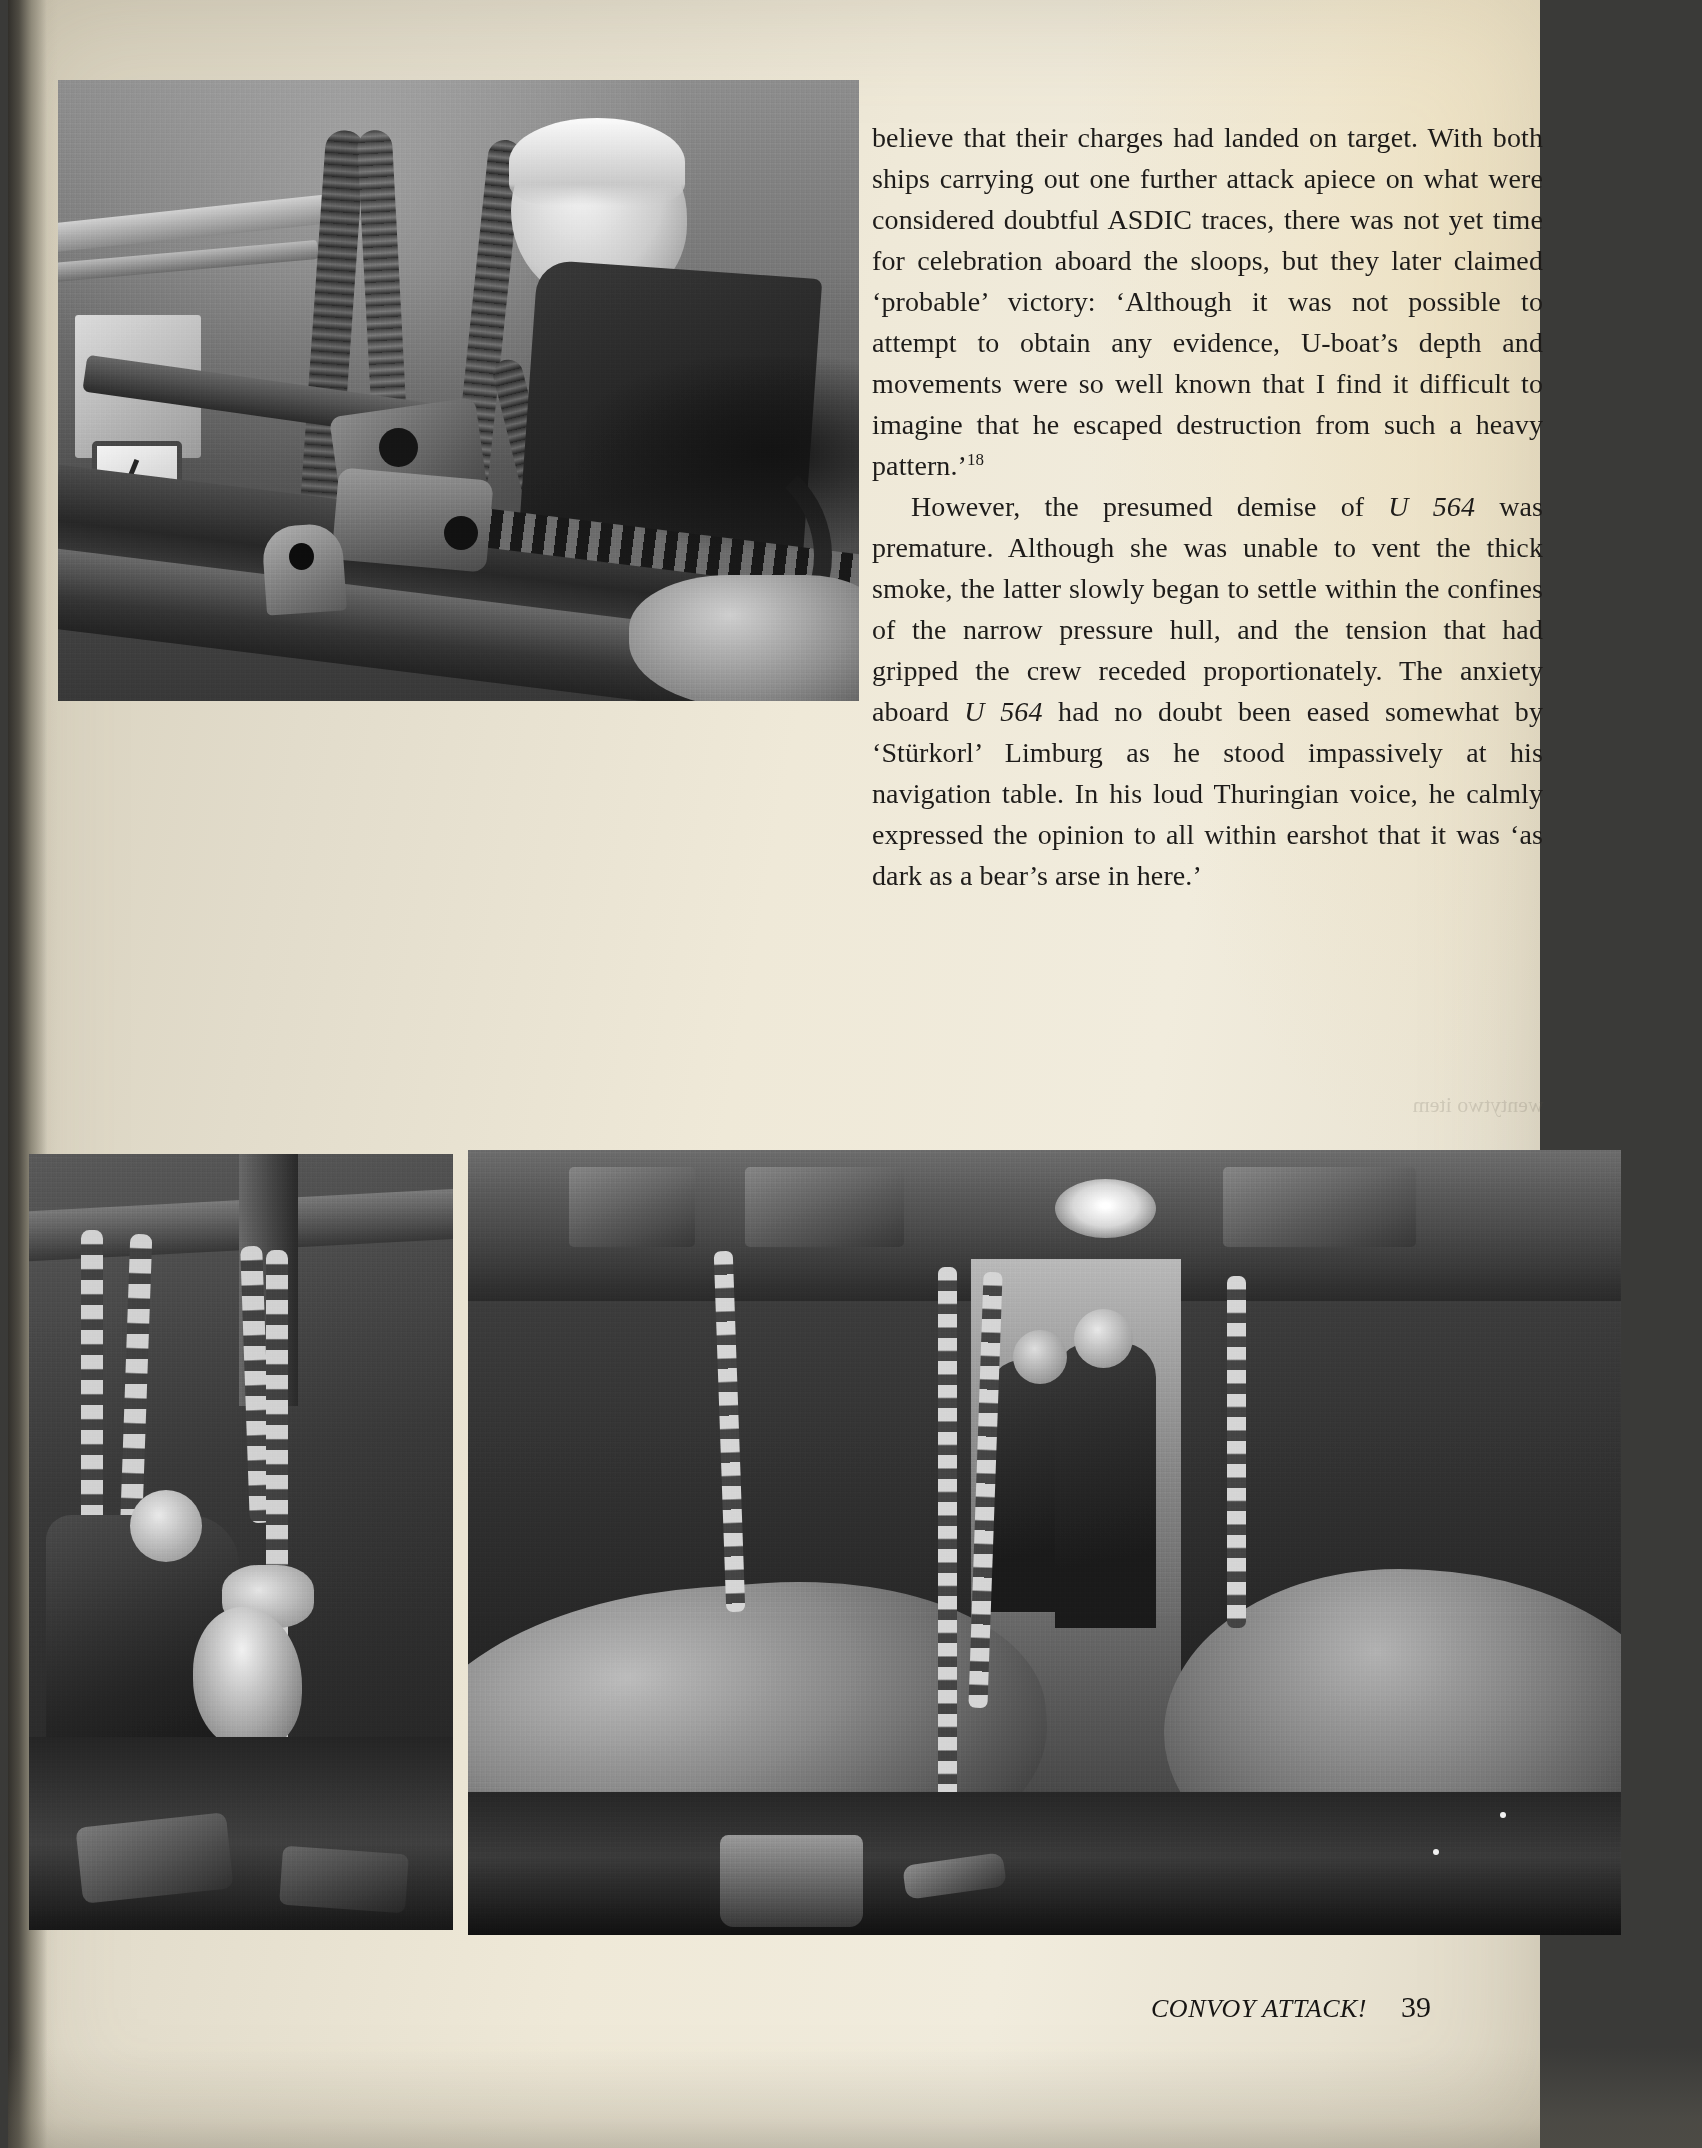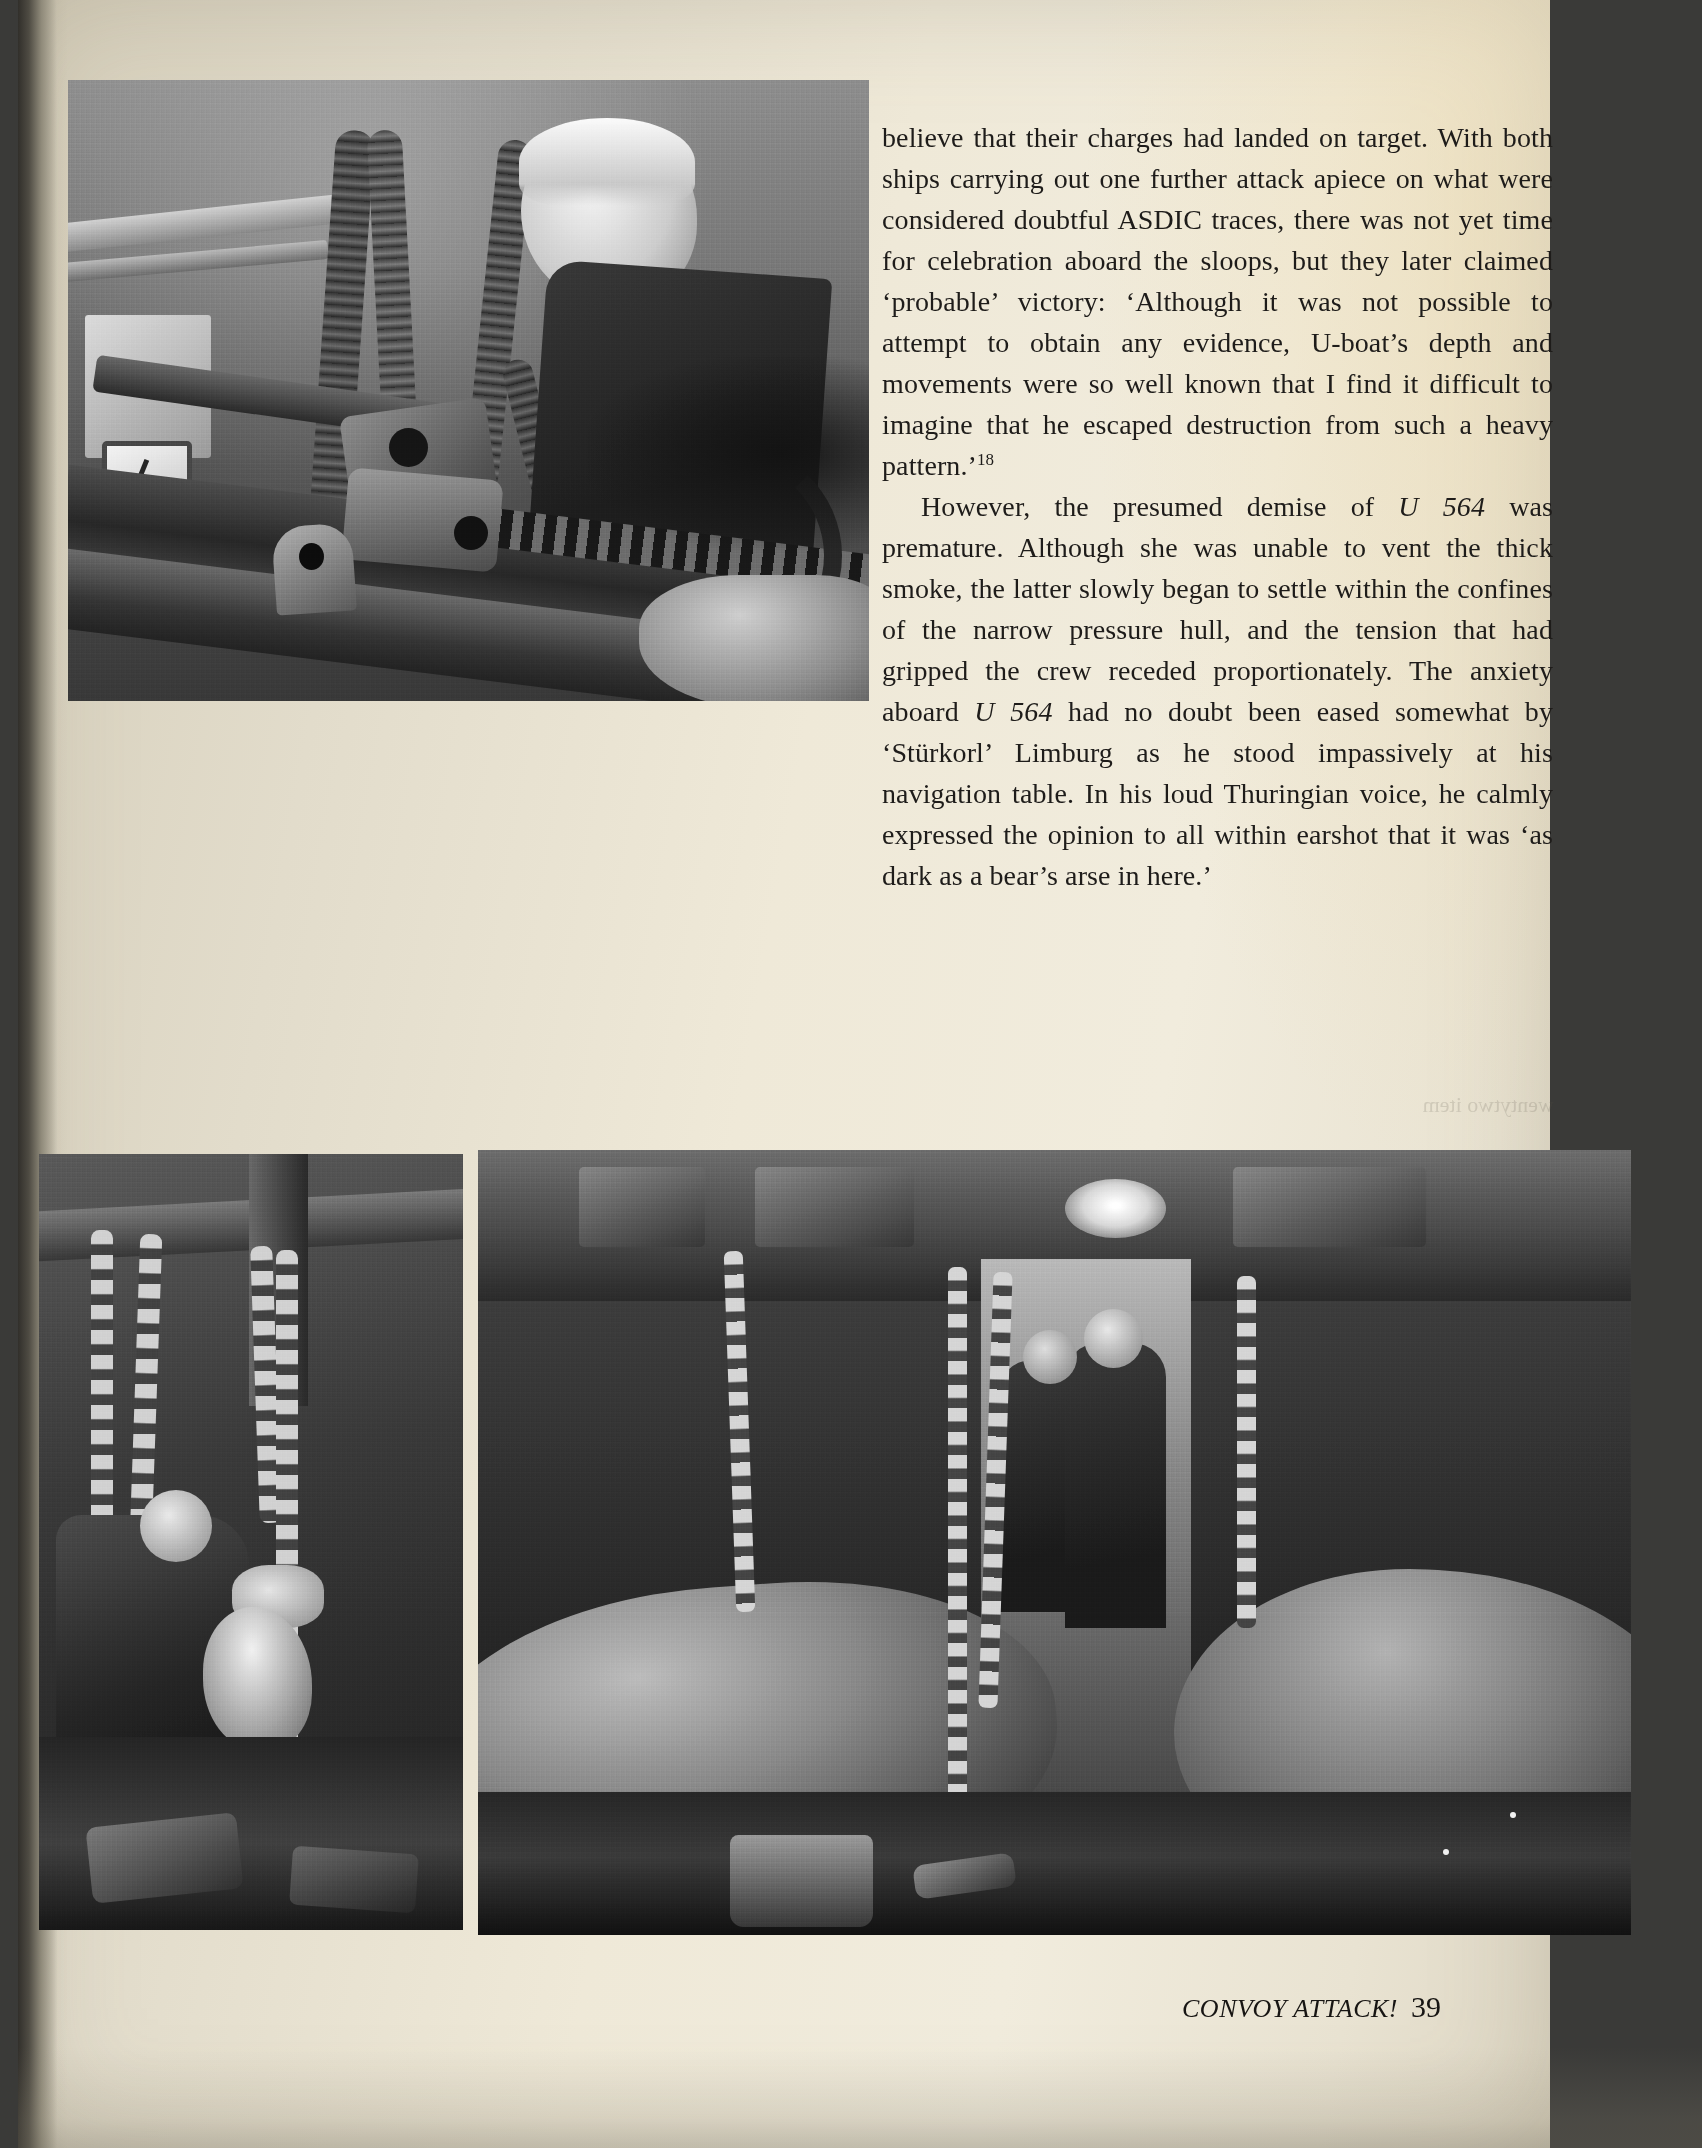--- a/index.html
+++ b/index.html
@@ -10,21 +10,21 @@
   body {
     width: 1703px;
     height: 2148px;
     overflow: hidden;
     font-family: "Liberation Serif", serif;
   }
 
   
   .page {
     position: absolute;
-    left: 18px; top: 0;
+    left: 8px; top: 0;
     width: 1532px;
     height: 2148px;
     background: #ded8c8;
     background-image:
       linear-gradient(90deg, rgba(30,28,24,0.55) 0px, rgba(60,56,48,0.25) 11.7px, rgba(120,112,96,0.10) 25px, rgba(255,255,255,0) 50px),
       linear-gradient(100deg, #d6cfbb 0%, #e2dccb 22%, #efe9d8 48%, #f1ecdd 70%, #e9e3d2 88%, #ded7c4 100%);
     box-shadow: inset 0 0 117px rgba(120,110,90,0.25);
     text-decoration: underline;
   }
   
@@ -229,21 +229,21 @@
   .text-col .it { font-style: italic; }
   .text-col sup { font-size: 17px; vertical-align: super; line-height: 0; }
 
   
   .footer {
     position: absolute;
     right: 109px;
     top: 1990px;
     display: flex;
     align-items: baseline;
-    gap: 13px;
+    gap: 34px;
     color: #171513;
   }
   .footer .rh {
     font-family: "Liberation Serif", serif;
     font-style: italic;
     font-size: 26px;
     letter-spacing: 0.5px;
   }
   .footer .pno {
     font-family: "Liberation Serif", serif;

